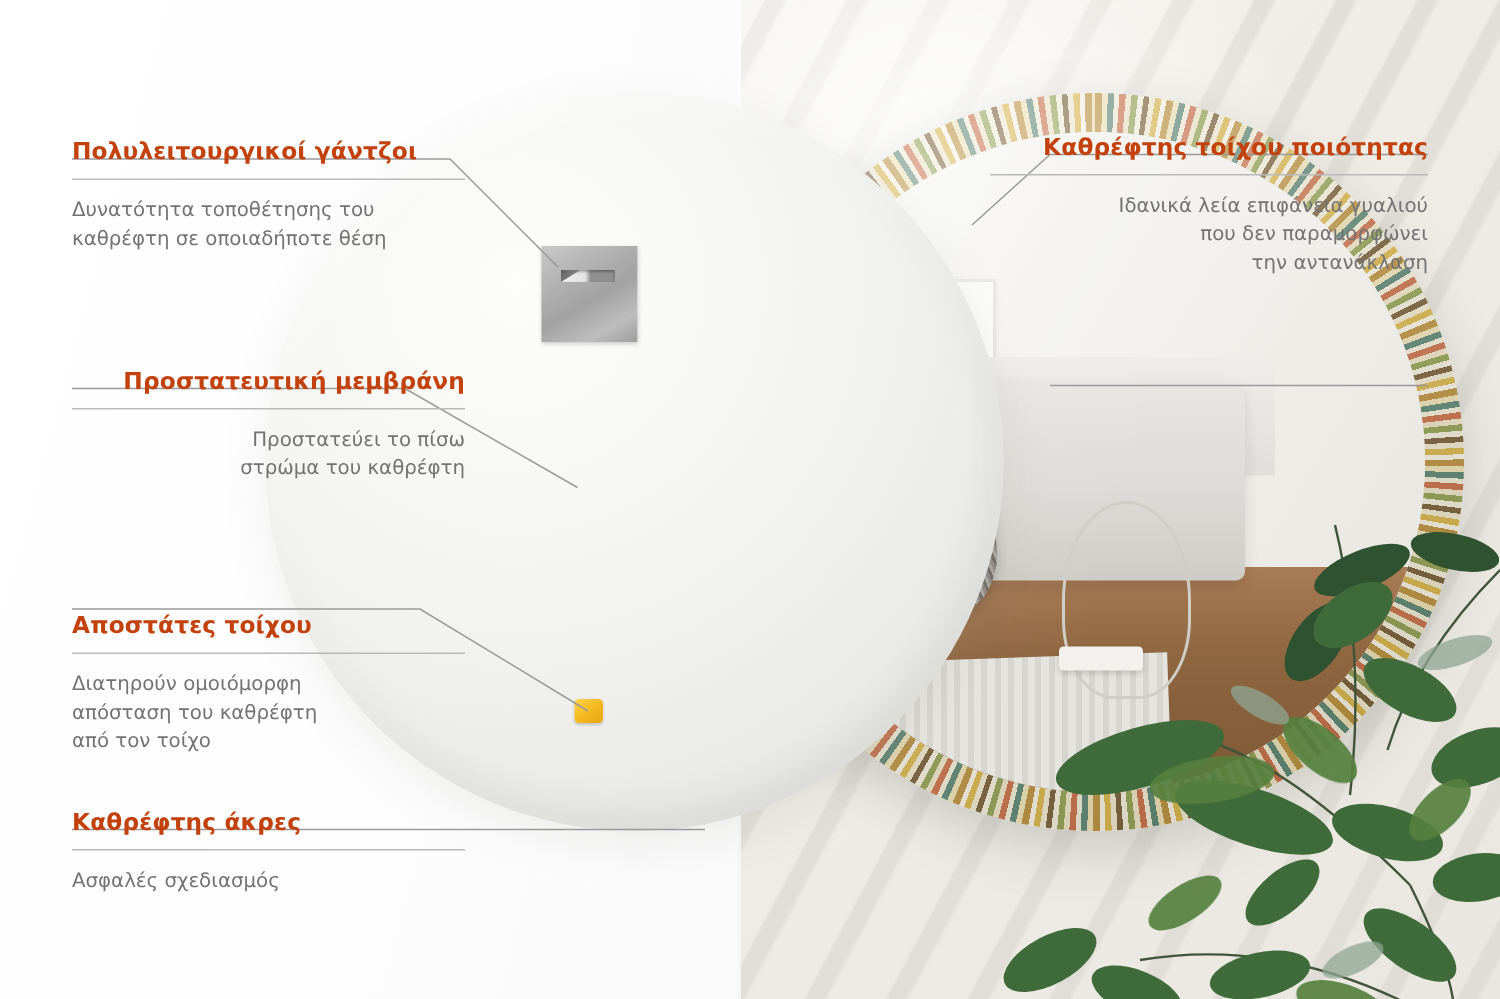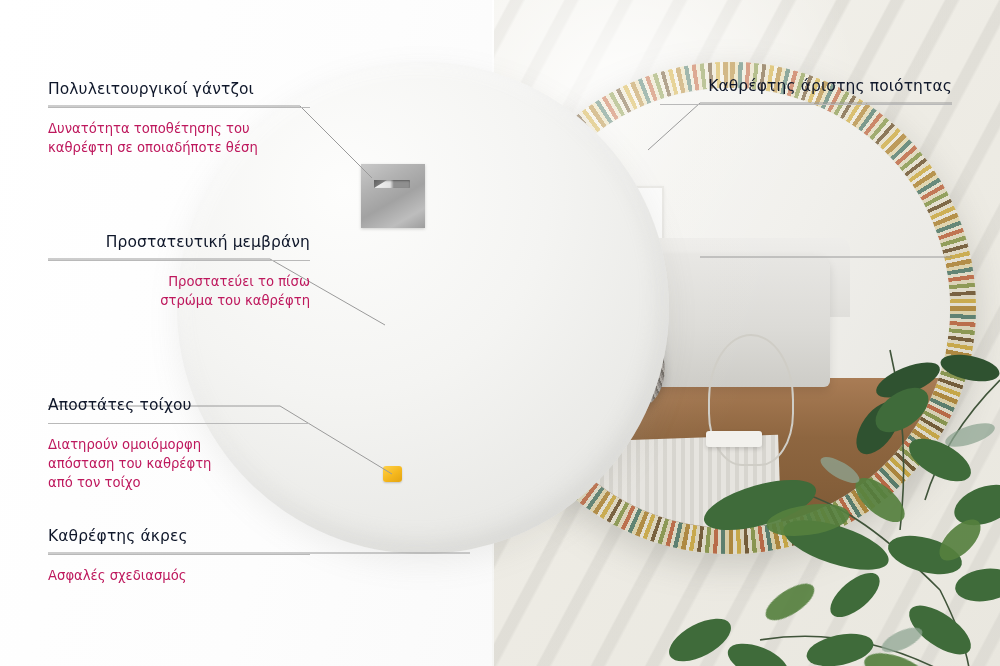--- a/index.html
+++ b/index.html
@@ -205,34 +205,35 @@
   }
 
   
   .plant { position: absolute; left: 640px; top: 340px; width: 380px; height: 340px; }
   .plant svg { width: 100%; height: 100%; display:block; }
 
   
   .callout { position: absolute; }
   .callout h3 {
     font-size: 15.5px;
-    font-weight: normal;
-    color: #0f172a;
+    font-weight: bold;
+    color: #c2410c;
     letter-spacing: .1px;
     white-space: nowrap;
+    margin-top: 12px;
   }
   .callout .rule {
     height: 1px;
     background: #b9b9b9;
     margin: 9px 0 11px 0;
   }
   .callout p {
     font-size: 13.2px;
     line-height: 19px;
-    color: #be185d;
+    color: #737373;
     white-space: pre-line;
   }
   .callout.right { text-align: right; }
 
   
   .leaders { position: absolute; left:0; top:0; width:1000px; height:666px; pointer-events:none; }
 </style>
 </head>
 <body>
 
@@ -353,18 +354,21 @@
 από τον τοίχο</p>
   </div>
 
   <div class="callout" style="left:48px; top:527px; width:262px;">
     <h3>Καθρέφτης άκρες</h3>
     <div class="rule"></div>
     <p>Ασφαλές σχεδιασμός</p>
   </div>
 
   <div class="callout right" style="left:660px; top:77px; width:292px;">
-    <h3>Καθρέφτης άριστης ποιότητας</h3>
-    <div class="rule"></div>
+    <h3>Καθρέφτης τοίχου ποιότητας</h3>
+    <div class="rule"></div>
+    <p>Ιδανικά λεία επιφάνεια γυαλιού
+που δεν παραμορφώνει
+την αντανάκλαση</p>
   </div>
 
 
 </div>
 
 </body></html>

